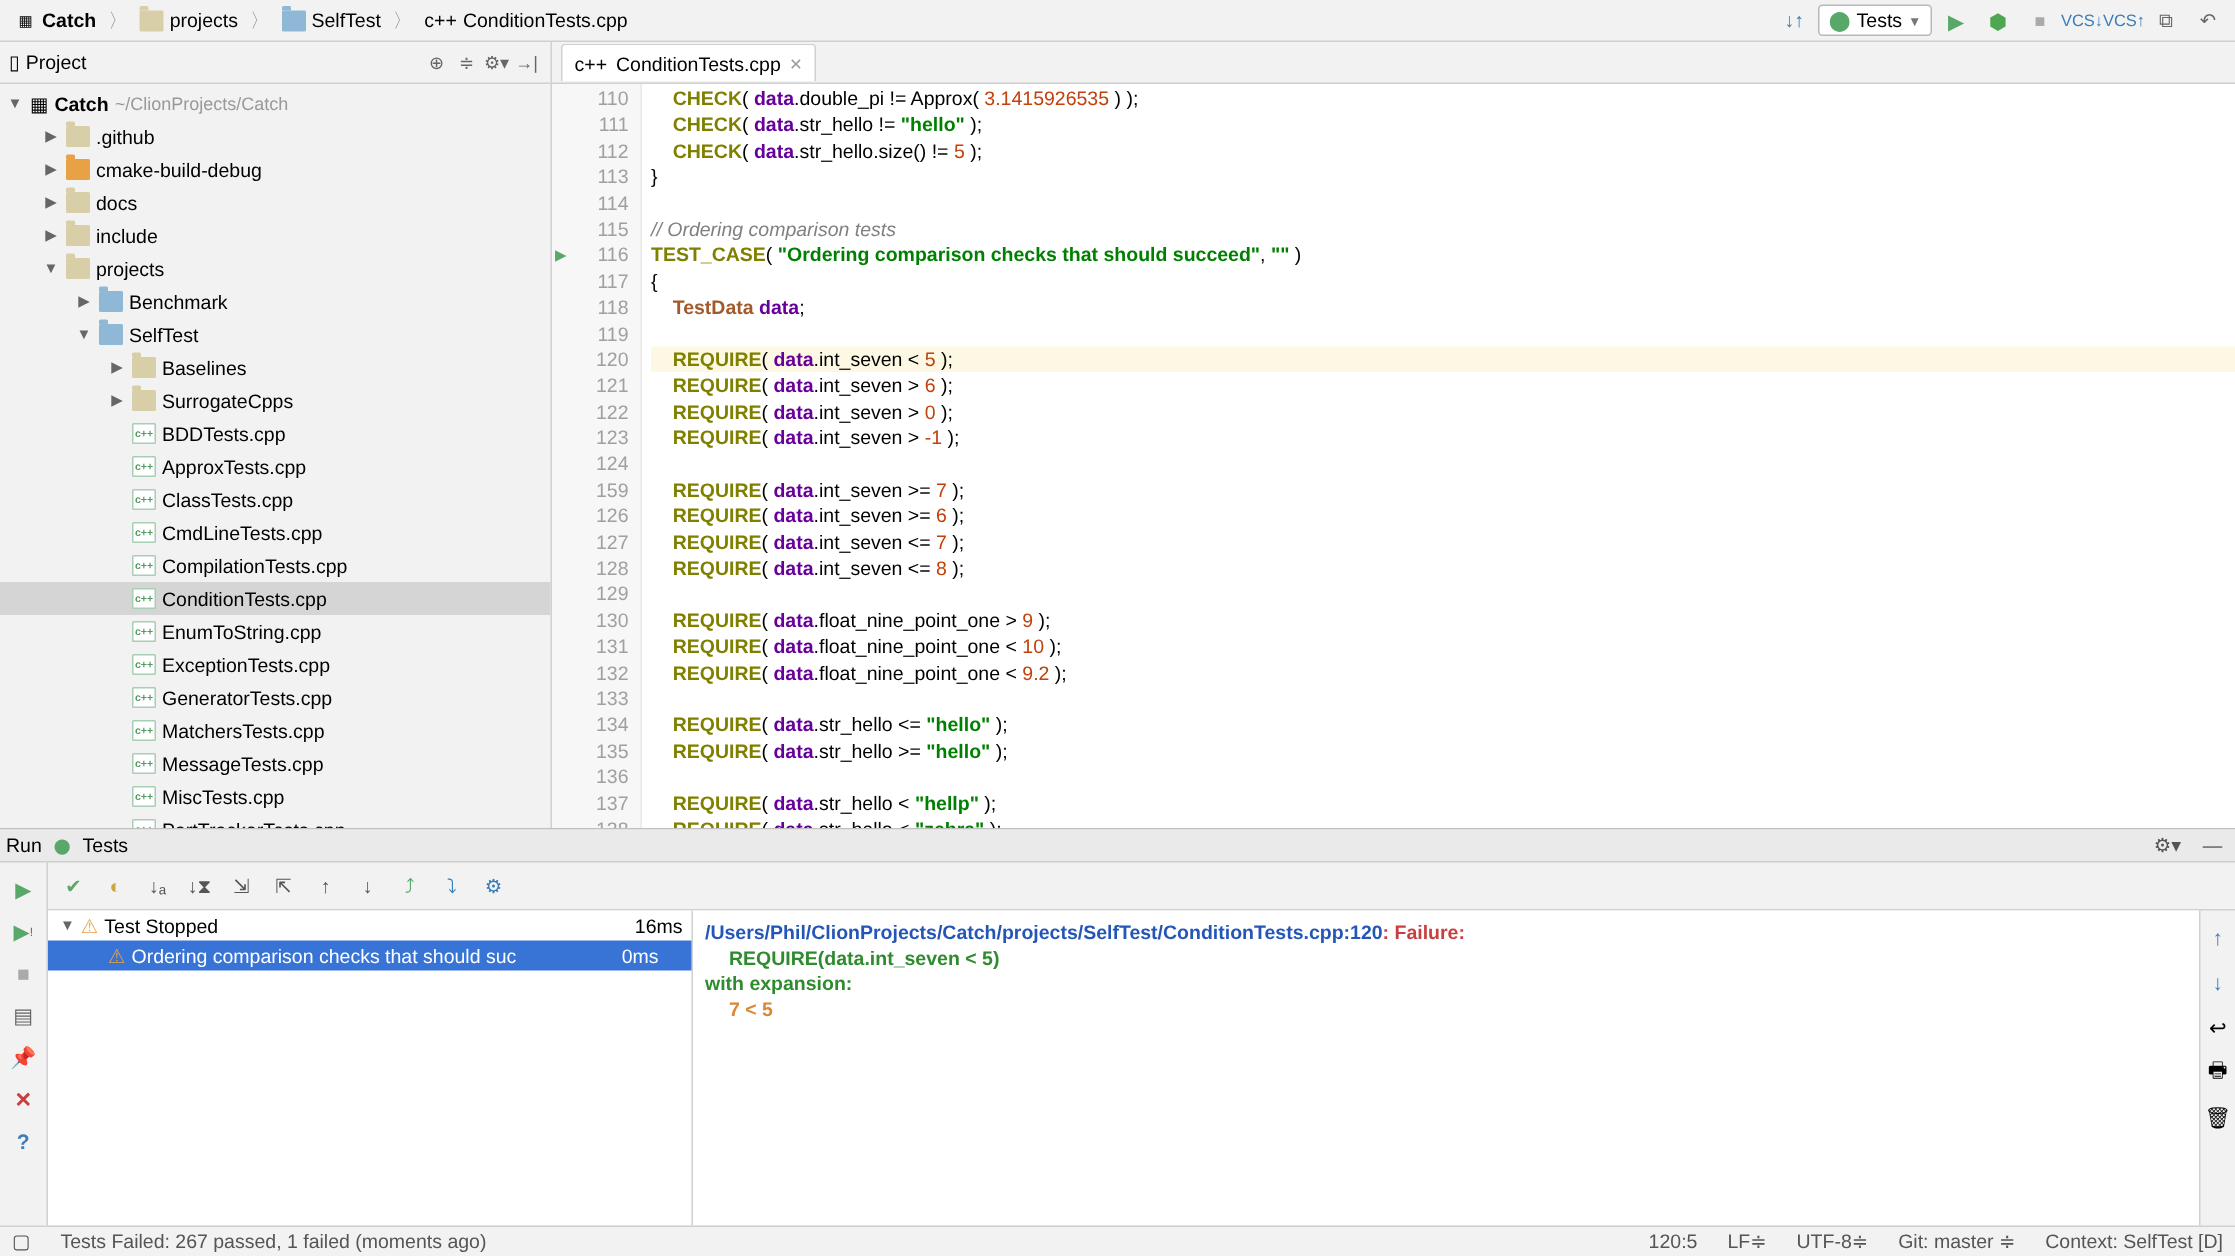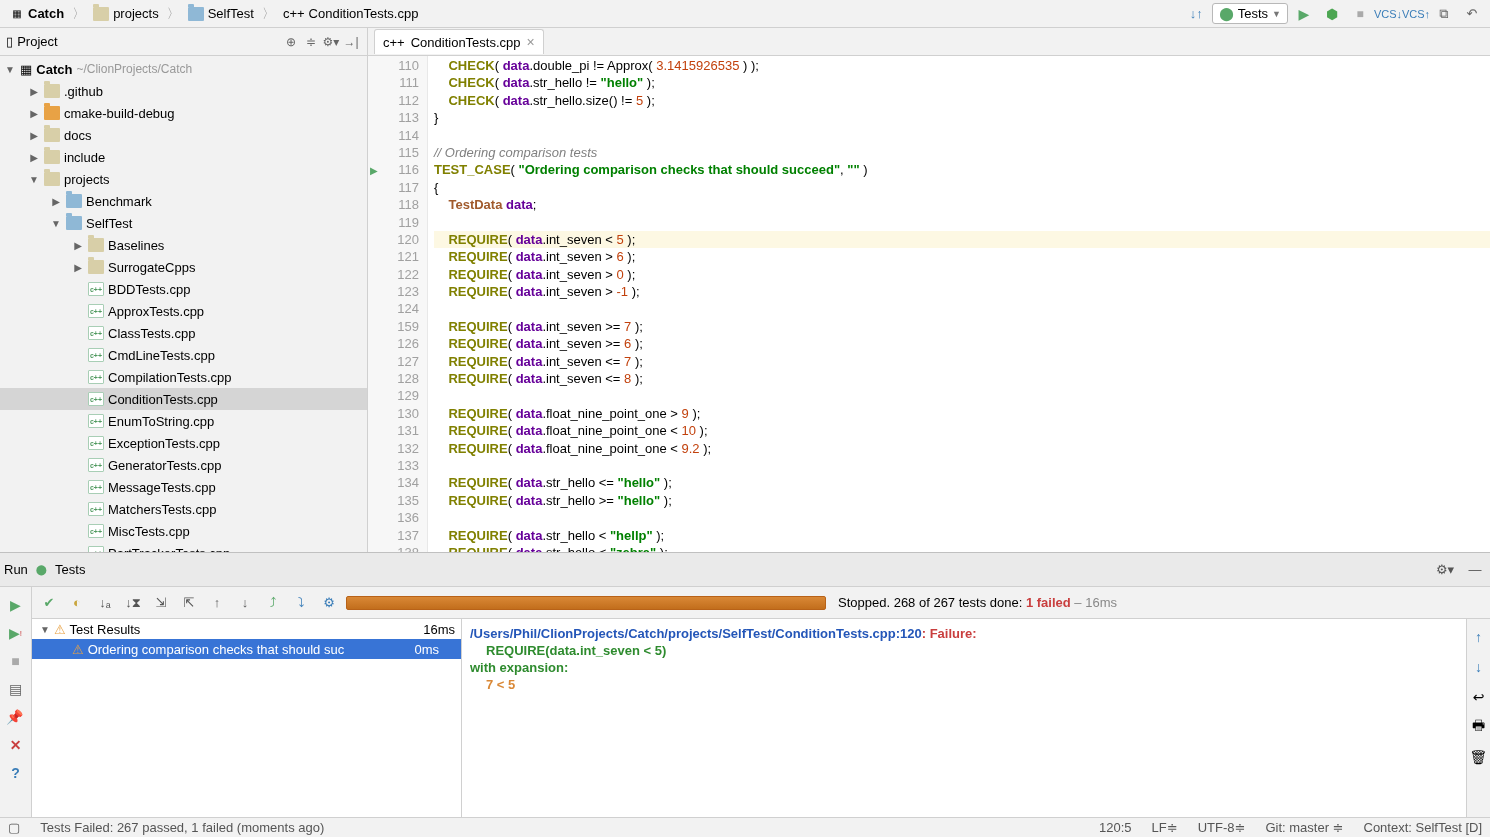--- a/index.html
+++ b/index.html
@@ -43,21 +43,21 @@
 .code{flex:1;white-space:pre;line-height:17.4px;padding-top:1px;padding-left:6px;overflow:hidden}
 .code .line{height:17.4px}
 .code .line.hl{background:#fdf8e3}
 .kw-olive{color:#808000;font-weight:bold}
 .kw-purple{color:#660099;font-weight:bold}
 .str{color:#008000;font-weight:bold}
 .num{color:#c2410c}
 .comment{color:#808080;font-style:italic}
 .typ{color:#a05a2c;font-weight:bold}
 .bottom{height:265px;border-top:1px solid #c0c0c0;display:flex;flex-direction:column;background:#f2f2f2}
-.bottom-tabs{height:34px;background:#eaeaea;border-bottom:1px solid #d0d0d0;display:flex;align-items:center;padding:0 4px;gap:8px}
+.bottom-tabs{height:22px;background:#eaeaea;border-bottom:1px solid #d0d0d0;display:flex;align-items:center;padding:0 4px;gap:8px}
 .bottom-tabs .spacer{flex:1}
 .bottom-body{flex:1;display:flex}
 .left-gutter{width:32px;border-right:1px solid #d0d0d0;display:flex;flex-direction:column;align-items:center;gap:8px;padding-top:8px}
 .gbtn{width:20px;height:20px;display:flex;align-items:center;justify-content:center;cursor:pointer;font-size:14px}
 .test-panel{flex:1;display:flex;flex-direction:column}
 .test-toolbar{height:32px;border-bottom:1px solid #d0d0d0;display:flex;align-items:center;padding:0 6px;gap:6px}
 .tbtn2{width:22px;height:22px;display:flex;align-items:center;justify-content:center;cursor:pointer;color:#555;font-size:13px}
 .test-content{flex:1;display:flex}
 .test-tree{width:430px;border-right:1px solid #d0d0d0;background:#fff;font-size:13px}
 .test-tree .tr-row{display:flex;align-items:center;height:20px;gap:4px;padding-left:8px}
@@ -227,26 +227,26 @@
           <span class="label">ExceptionTests.cpp</span>
         </div>
         <div class="tree-row" style="padding-left: 72px;">
           <span class="tw"></span>
           <span class="file-cpp">c++</span>
           <span class="label">GeneratorTests.cpp</span>
         </div>
         <div class="tree-row" style="padding-left: 72px;">
           <span class="tw"></span>
           <span class="file-cpp">c++</span>
+          <span class="label">MatchersTests.cpp</span>
+        </div>
+        <div class="tree-row" style="padding-left: 72px;">
+          <span class="tw"></span>
+          <span class="file-cpp">c++</span>
           <span class="label">MessageTests.cpp</span>
-        </div>
-        <div class="tree-row" style="padding-left: 72px;">
-          <span class="tw"></span>
-          <span class="file-cpp">c++</span>
-          <span class="label">MatchersTests.cpp</span>
         </div>
         <div class="tree-row" style="padding-left: 72px;">
           <span class="tw"></span>
           <span class="file-cpp">c++</span>
           <span class="label">MiscTests.cpp</span>
         </div>
         <div class="tree-row" style="padding-left: 72px;">
           <span class="tw"></span>
           <span class="file-cpp">c++</span>
           <span class="label">PartTrackerTests.cpp</span>
@@ -325,33 +325,27 @@
         <span class="tbtn2" style="color:#c9a63e">◐</span>
         <span class="tbtn2">↓ₐ</span>
         <span class="tbtn2">↓⧗</span>
         <span class="tbtn2">⇲</span>
         <span class="tbtn2">⇱</span>
         <span class="tbtn2">↑</span>
         <span class="tbtn2">↓</span>
         <span class="tbtn2" style="color:#59a869">⤴</span>
         <span class="tbtn2" style="color:#3a7db8">⤵</span>
         <span class="tbtn2" style="color:#3a7db8">⚙</span>
-        <div class="prog-wrap">
-          <div class="progress-bar"></div>
-          <span class="stat-text">
-            <span>Stopped. 268 of 267 tests done: </span><span class="failed">1 failed</span><span class="timing"> – 16ms</span>
-          </span>
-        </div>
       </div>
       <div class="test-content">
         <div class="test-tree">
           <div class="tr-row">
             <span style="font-size:10px;color:#666">▼</span>
             <span style="color:#e8a245">⚠</span>
-            <span>Test Results</span>
+            <span>Test Stopped</span>
             <span style="flex:1"></span>
             <span style="padding-right:6px">16ms</span>
           </div>
           <div class="tr-row sel" style="padding-left:40px">
             <span style="color:#e8a245">⚠</span>
             <span>Ordering comparison checks that should suc</span>
             <span style="flex:1"></span>
             <span style="padding-right:22px">0ms</span>
           </div>
         </div>

